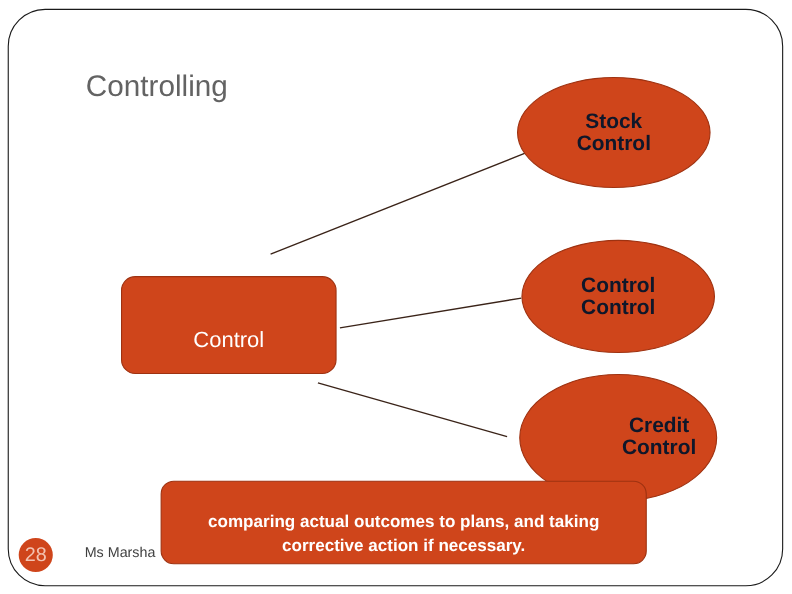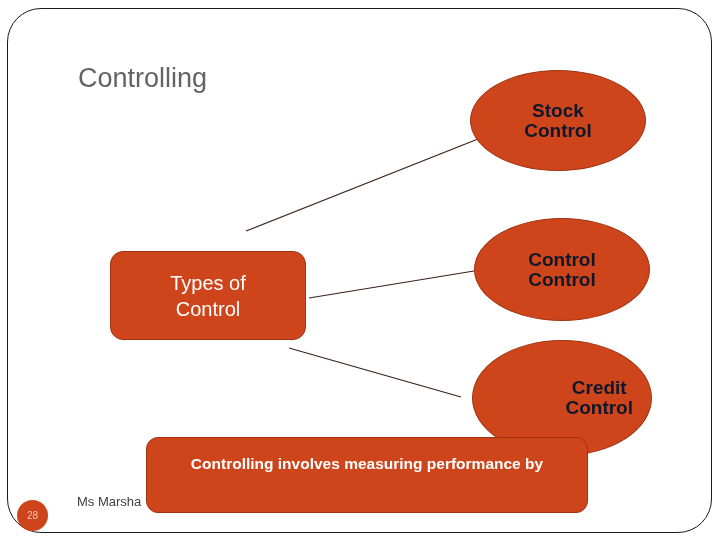--- a/index.html
+++ b/index.html
@@ -108,27 +108,27 @@
     color: #ffffff;
     font-weight: bold;
     font-size: 15.5px;
     line-height: 22px;
     padding: 0 8px;
   }
 
   #page-badge {
     position: absolute;
     left: 17px;
-    top: 500px;
+    top: 489px;
     width: 31px;
     height: 31px;
     border-radius: 50%;
     background: #CF451B;
     color: #f3c3b2;
-    font-size: 10px;
+    font-size: 18px;
     display: flex;
     align-items: center;
     justify-content: center;
   }
 
   #footer-text {
     position: absolute;
     left: 77px;
     top: 494px;
     font-size: 13px;
@@ -157,23 +157,23 @@
 
   <div class="ellipse" style="left:474px; top:218px; width:176px; height:103px;">
     <span class="lbl"><span>Control</span><br><span>Control</span></span>
   </div>
 
   <div class="ellipse" style="left:472px; top:340px; width:180px; height:116px;justify-content:flex-end;">
     <span class="lbl"><span>Credit</span><br><span>Control</span></span>
   </div>
 
   <div id="types-box">
-    <span><span>Types of</span><br><span>Control</span></span>
+    <span><br><span>Control</span></span>
   </div>
 
   <div id="page-badge">28</div>
   <div id="footer-text">Ms Marsha</div>
 
   <div id="callout-box">
-    <span><span>Controlling involves measuring performance by</span><br><br></span>
+    <span><br><span>comparing actual outcomes to plans, and taking</span><br><span>corrective action if necessary.</span></span>
   </div>
 
 </div>
 
 </body></html>

